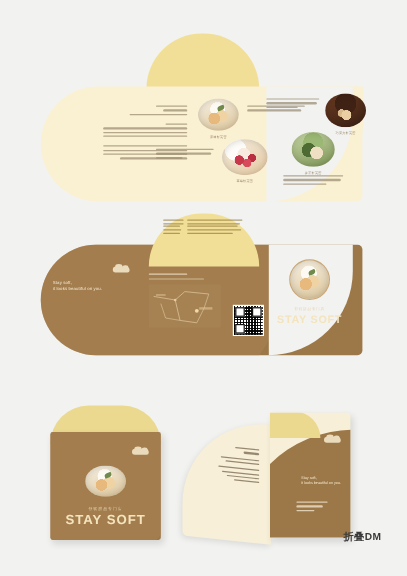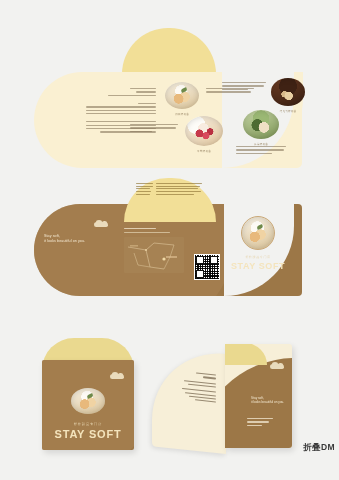--- a/index.html
+++ b/index.html
@@ -176,21 +176,21 @@
   }
   .card-right .rbrown{
     position:absolute;left:-30px;top:14px;width:160px;height:150px;
     background:#9c7747;border-radius:100px 0 0 0;
   }
   .card-right .rsl{position:absolute;left:26px;top:52px;color:#f3e8d0;
     font-size:3.1px;line-height:4.4px;}
   .card-right .rmini{position:absolute;left:22px;top:74px;width:30px;}
 
   .mockup-caption{
-    position:absolute;right:4px;bottom:26px;
+    position:absolute;right:21px;bottom:26px;
     font-size:8.5px;color:#3a3a3a;font-weight:bold;letter-spacing:.4px;
   }
 </style>
 </head>
 <body>
 
 <div class="canvas">
 
   <div id="panel-one">
     <div class="p1-tab"></div>

